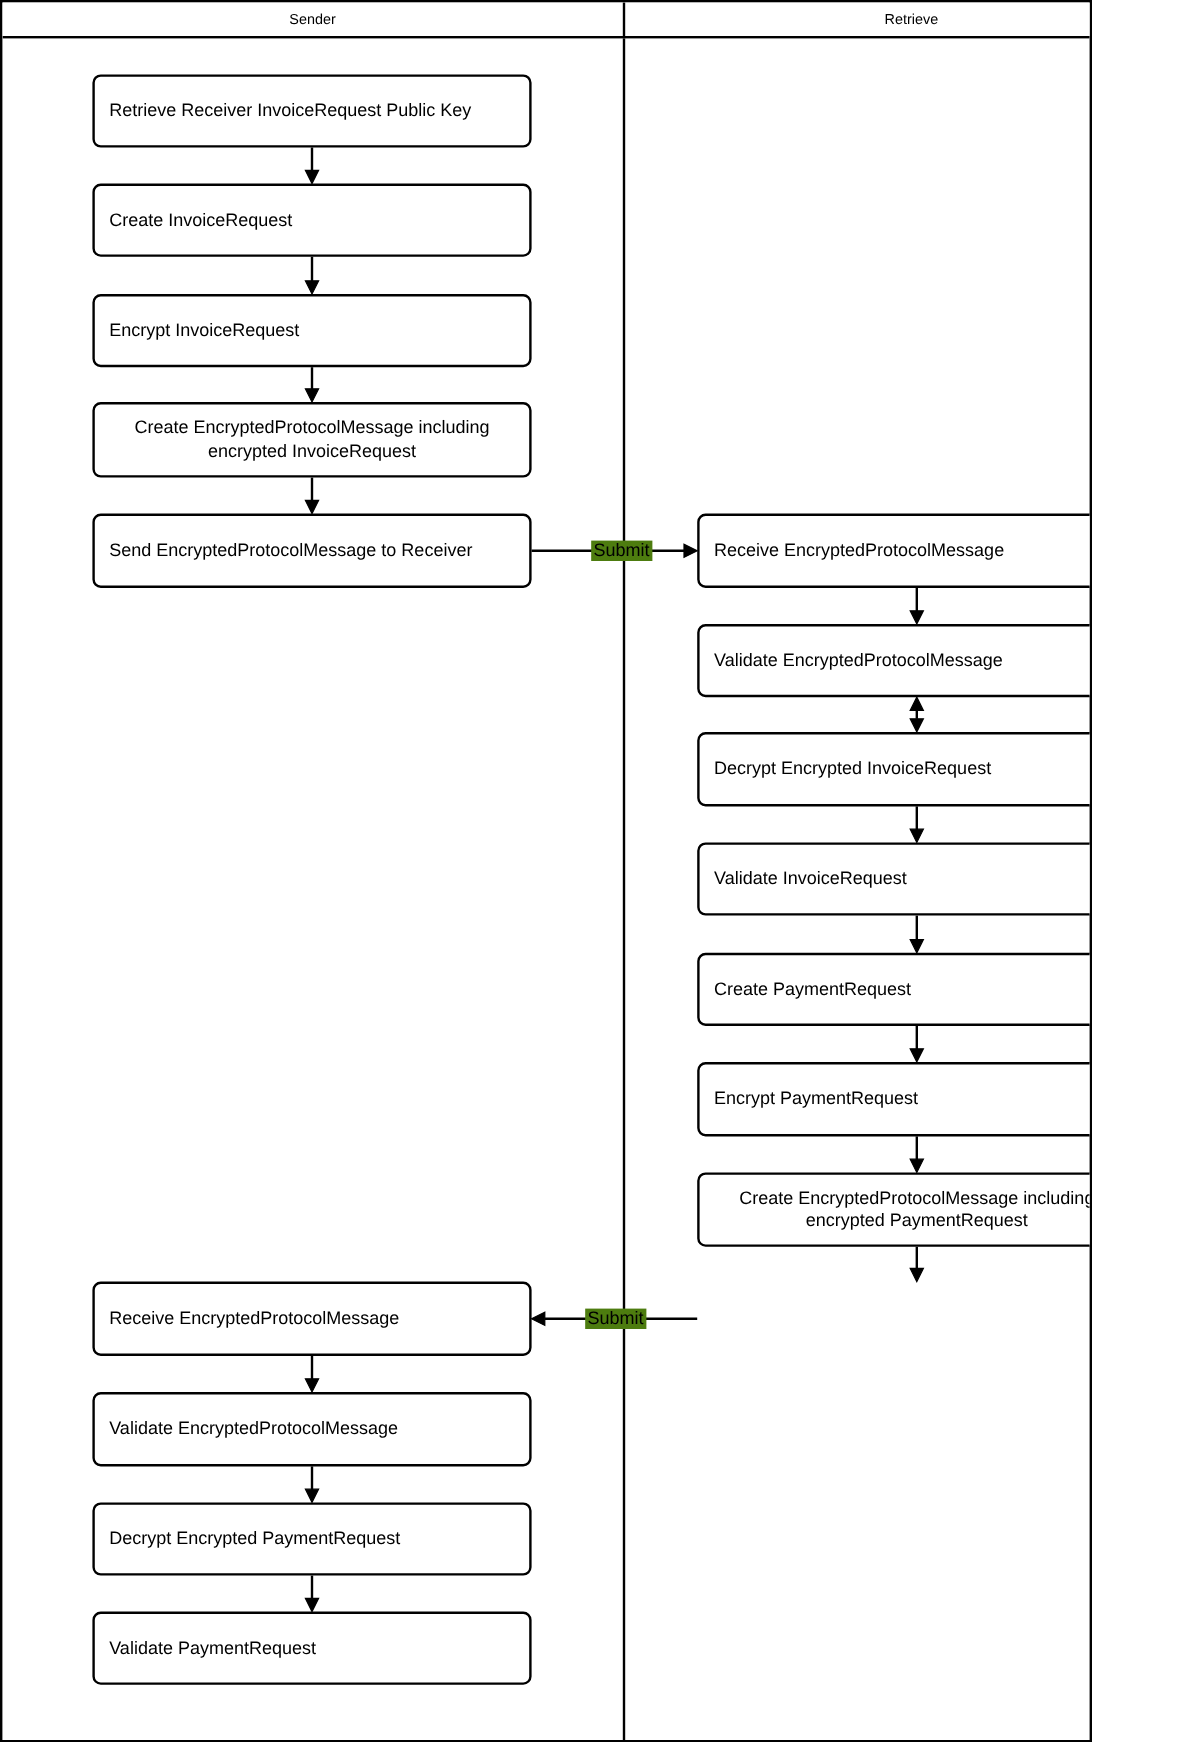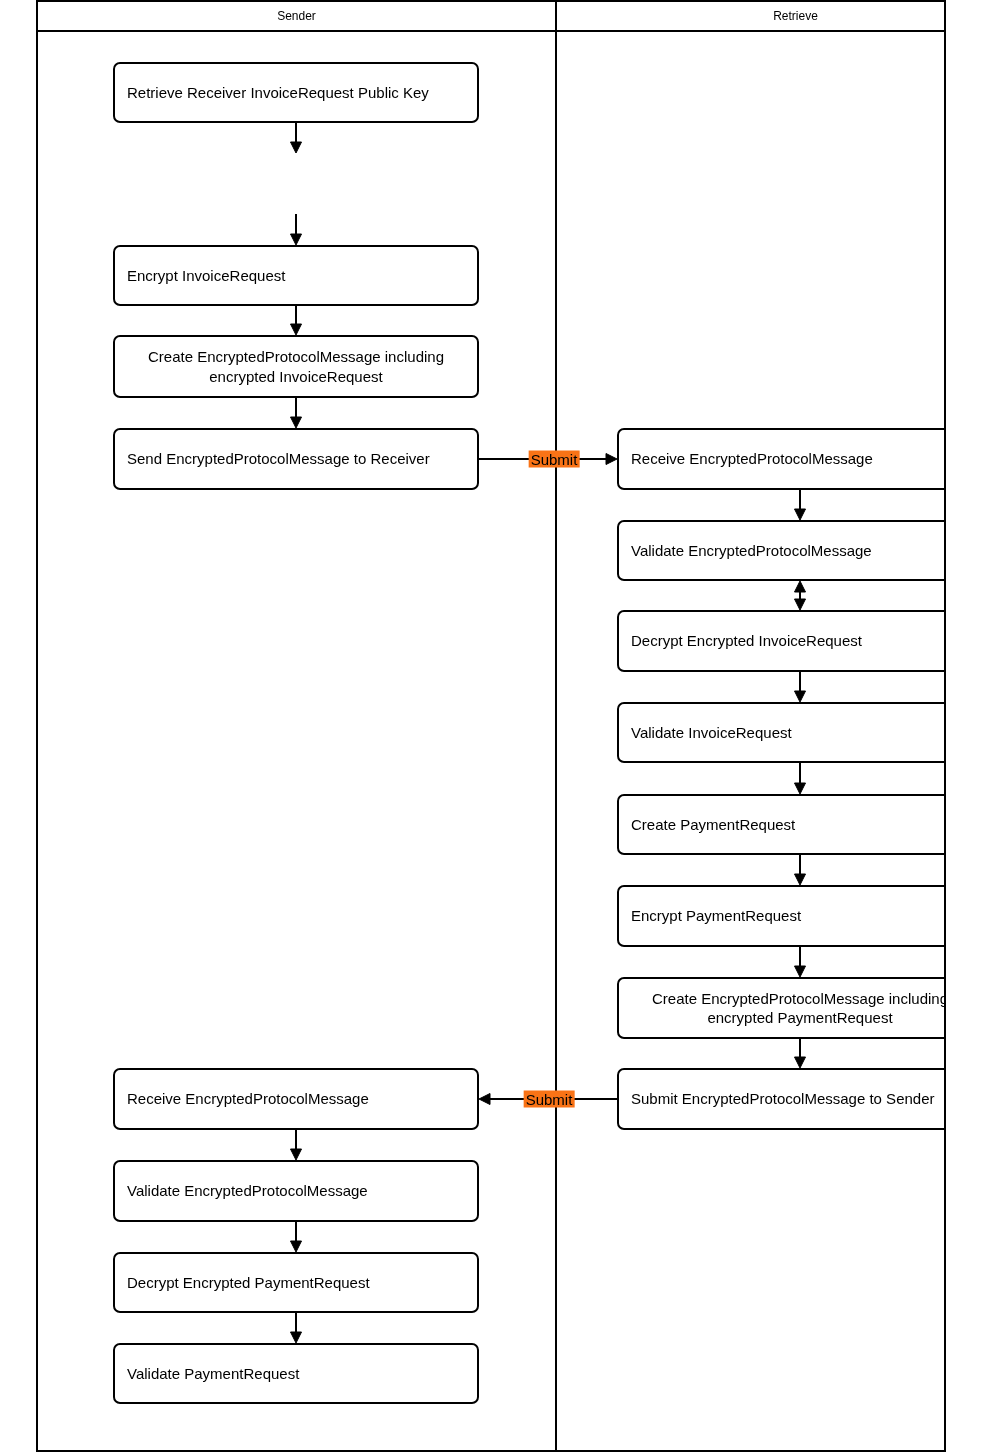--- a/index.html
+++ b/index.html
@@ -10,21 +10,20 @@
   .canvas {
     position: relative;
     width: 910px;
     height: 1452px;
     background: #ffffff;
     border: 2px solid #000000;
     box-sizing: border-box;
     font-family: "Liberation Sans", sans-serif;
     color: #000000;
     overflow: hidden;
-    margin-left: 36px;
   }
   .lane-divider {
     position: absolute;
     top: 0;
     bottom: 0;
     left: 517px;
     width: 2px;
     background: #000000;
   }
   .header {
@@ -75,21 +74,21 @@
     top: 0;
     left: 0;
     z-index: 3;
     pointer-events: none;
   }
   .arrows line { stroke: #000000; stroke-width: 2; }
   .arrows polygon { fill: #000000; stroke: #000000; }
   .edge-label {
     position: absolute;
     transform: translate(-50%, -50%);
-    background: #f97316;
+    background: #4d7c0f;
     font-size: 15px;
     padding: 0 2px;
     z-index: 4;
   }
 </style>
 </head>
 <body>
 
 <div class="canvas">
 
@@ -101,20 +100,23 @@
     </div>
     <div class="header-cell receiver">
       <span>Retrieve</span>
     </div>
     <div class="lane-divider-header"></div>
   </div>
 
   <div class="node" style="left:75px;top:60px;width:366px;height:61px">
     <span>Retrieve Receiver InvoiceRequest Public Key</span>
   </div>
+  <div class="node" style="left:75px;top:151px;width:366px;height:61px">
+    <span>Create InvoiceRequest</span>
+  </div>
   <div class="node" style="left:75px;top:243px;width:366px;height:61px">
     <span>Encrypt InvoiceRequest</span>
   </div>
   <div class="node" style="left:75px;top:333px;width:366px;height:63px">
     <span>Create EncryptedProtocolMessage including encrypted InvoiceRequest</span>
   </div>
   <div class="node" style="left:75px;top:426px;width:366px;height:62px">
     <span>Send EncryptedProtocolMessage to Receiver</span>
   </div>
   <div class="node" style="left:75px;top:1066px;width:366px;height:62px">
@@ -143,23 +145,20 @@
     <span>Create PaymentRequest</span>
   </div>
   <div class="node" style="left:579px;top:700px;width:366px;height:61px">
     <span>Validate InvoiceRequest</span>
   </div>
   <div class="node" style="left:579px;top:883px;width:366px;height:62px">
     <span>Encrypt PaymentRequest</span>
   </div>
   <div class="node" style="left:579px;top:975px;width:366px;height:62px">
     <span>Create EncryptedProtocolMessage including encrypted PaymentRequest</span>
-  </div>
-  <div class="node" style="left:579px;top:1066px;width:366px;height:62px">
-    <span>Submit EncryptedProtocolMessage to Sender</span>
   </div>
 
   <svg class="arrows" width="996" height="1448">
 
     <g>
       <line x1="258" y1="121" x2="258" y2="142"></line>
         <polygon points="252.5,140 263.5,140 258,151"></polygon>
     </g>
     <g>
       <line x1="258" y1="212" x2="258" y2="234"></line>

